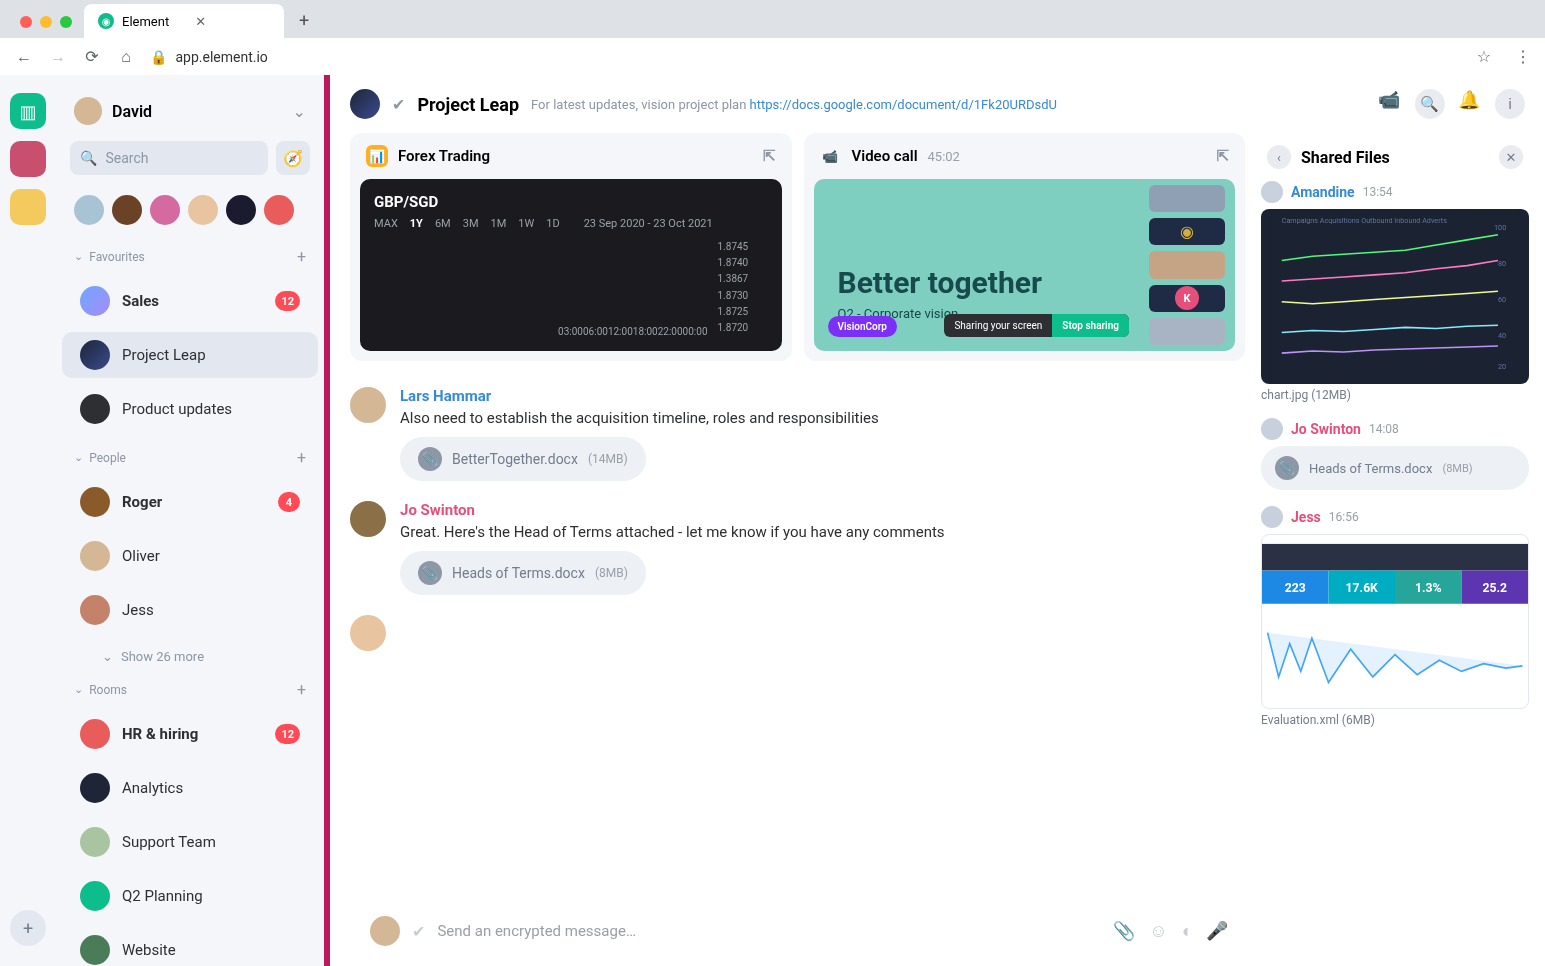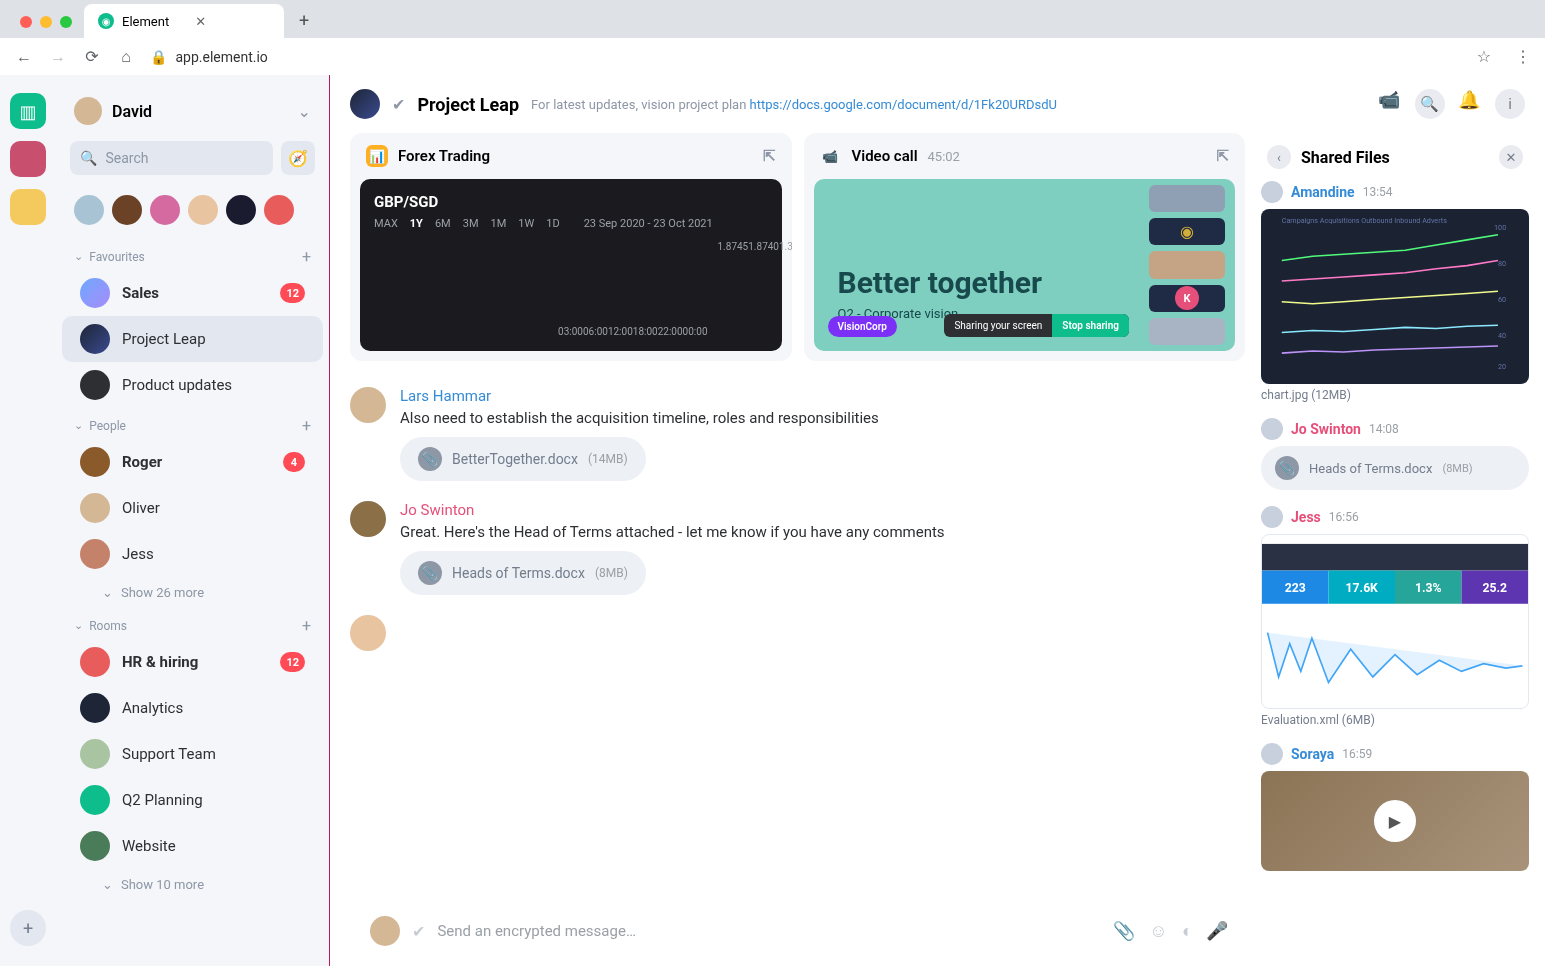--- a/index.html
+++ b/index.html
@@ -23,36 +23,36 @@
 
 .app { display: flex; height: 891px; }
 
 .space-rail { width: 56px; background: #f4f6fa; display: flex; flex-direction: column; align-items: center; padding-top: 18px; gap: 12px; }
 .space-rail .pill { width: 36px; height: 36px; border-radius: 10px; display: flex; align-items: center; justify-content: center; font-size: 18px; }
 .pill.active { background: #0dbd8b; color: #fff; }
 .pill.img { background-size: cover; background-position: center; }
 .pill.add { border-radius: 50%; background: #e3e8f0; color: #737d8c; margin-top: auto; margin-bottom: 20px; }
 
 
-.sidebar { width: 274px; background: #f4f6fa; border-right: 1px solid #be185d; padding: 12px 0 0 0; display: flex; flex-direction: column; }
+.sidebar { width: 274px; background: #f4f6fa; border-right: 6px solid #be185d; padding: 12px 0 0 0; display: flex; flex-direction: column; }
 .profile-row { display: flex; align-items: center; padding: 10px 18px; gap: 10px; }
 .profile-row .avatar { width: 28px; height: 28px; border-radius: 50%; background: #c8d0de; }
 .profile-row .name { font-weight: 600; font-size: 16px; flex: 1; }
 .profile-row .chev { color: #8d97a5; }
 .search-row { display: flex; gap: 8px; padding: 6px 14px; }
 .search-box { flex: 1; background: #e3e8f0; border-radius: 8px; display: flex; align-items: center; gap: 8px; padding: 0 10px; height: 34px; color: #8d97a5; font-size: 14px; }
 .compass { width: 34px; height: 34px; background: #e3e8f0; border-radius: 8px; display: flex; align-items: center; justify-content: center; color: #737d8c; }
 .avatar-strip { display: flex; gap: 8px; padding: 14px 18px; }
 .avatar-strip .av { width: 30px; height: 30px; border-radius: 50%; background: #c8d0de; }
 
 .section-head { display: flex; align-items: center; padding: 8px 18px 4px; font-size: 12px; color: #8d97a5; }
 .section-head .chev { margin-right: 6px; font-size: 11px; }
 .section-head .plus { margin-left: auto; color: #8d97a5; font-size: 16px; }
 
-.room { display: flex; align-items: center; gap: 12px; padding: 8px 18px; border-radius: 10px; margin: 0 6px; cursor: pointer; }
+.room { display: flex; align-items: center; gap: 12px; padding: 8px 18px; border-radius: 10px; margin: 8px 6px; cursor: pointer; }
 .room .ricon { width: 30px; height: 30px; border-radius: 50%; background: #cfd6e4; }
 .room .rname { font-size: 15px; color: #2e2f32; flex: 1; }
 .room.active { background: #e3e8f0; }
 .room.bold .rname { font-weight: 700; }
 .badge { min-width: 22px; height: 20px; border-radius: 10px; background: #ff4b55; color: #fff; font-size: 11px; font-weight: 700; display: flex; align-items: center; justify-content: center; padding: 0 6px; }
 .show-more { padding: 8px 18px 8px 46px; font-size: 13px; color: #8d97a5; display: flex; align-items: center; gap: 8px; }
 
 
 .main { flex: 1; display: flex; flex-direction: column; }
 .room-header { display: flex; align-items: center; padding: 14px 20px; gap: 12px; }
@@ -71,21 +71,21 @@
 .widget { flex: 1; background: #f4f6fa; border-radius: 12px; overflow: hidden; display: flex; flex-direction: column; }
 .widget-head { display: flex; align-items: center; gap: 10px; padding: 12px 16px; font-weight: 600; font-size: 15px; }
 .widget-head .whicon { width: 22px; height: 22px; border-radius: 6px; display: flex; align-items: center; justify-content: center; font-size: 13px; }
 .widget-head .pop { margin-left: auto; color: #8d97a5; }
 .forex-body { margin: 0 10px 10px; background: #1b1b1f; border-radius: 10px; flex: 1; color: #fff; padding: 14px 14px 8px; position: relative; height: 305px; }
 .forex-title { font-weight: 700; font-size: 15px; margin-bottom: 6px; }
 .forex-ranges { display: flex; gap: 12px; font-size: 11px; color: #9aa0a6; margin-bottom: 6px; align-items: center; }
 .forex-ranges .sel { color: #fff; font-weight: 700; }
 .forex-ranges .dates { margin-left: 12px; }
 .forex-chart { position: absolute; left: 14px; right: 14px; top: 62px; bottom: 14px; }
-.forex-yaxis { position: absolute; right: 0; top: 0; bottom: 27px; width: 50px; display: flex; justify-content: space-between; font-size: 10px; color: #9aa0a6; text-align: left; }
+.forex-yaxis { position: absolute; right: 0; top: 0; bottom: 4px; width: 50px; display: flex; flex-direction: column; justify-content: space-between; font-size: 10px; color: #9aa0a6; text-align: left; }
 .forex-xaxis { position: absolute; bottom: 0; left: 0; right: 60px; display: flex; justify-content: flex-end; font-size: 10px; color: #9aa0a6; }
 .candles { position: absolute; left: 0; right: 60px; top: 0; bottom: 20px; display: flex; align-items: flex-end; gap: 2px; }
 .candle { flex: 1; position: relative; }
 .candle .wick { position: absolute; left: 50%; width: 1px; background: currentColor; transform: translateX(-50%); }
 .candle .body { position: absolute; left: 25%; right: 25%; background: currentColor; }
 .up { color: #26a69a; } .down { color: #ef5350; }
 
 .video-body { margin: 0 10px 10px; flex: 1; display: flex; background: #7ecfc0; border-radius: 10px; overflow: hidden; position: relative; height: 305px; }
 .video-main { flex: 1; padding: 30px 24px; display: flex; flex-direction: column; }
 .video-title { font-size: 30px; font-weight: 700; color: #17494d; margin-top: 56px; }
@@ -94,21 +94,21 @@
 .video-share { position: absolute; bottom: 14px; right: 106px; background: #2e2f32; color: #fff; border-radius: 6px; font-size: 10px; display: flex; align-items: center; overflow: hidden; }
 .video-share .vs-label { padding: 6px 10px; }
 .video-share .vs-stop { background: #0dbd8b; padding: 6px 10px; font-weight: 600; }
 .video-thumbs { width: 86px; display: flex; flex-direction: column; gap: 6px; padding: 6px 10px 6px 0; }
 .video-thumbs .vt { flex: 1; border-radius: 6px; background: #2a3145; }
 
 .timeline { flex: 1; overflow-y: auto; }
 .msg { display: flex; gap: 14px; padding: 10px 0; }
 .msg .mavatar { width: 36px; height: 36px; border-radius: 50%; background: #c8d0de; flex-shrink: 0; }
 .msg .mbody { flex: 1; }
-.msg .msender { font-weight: 400; font-size: 15px; margin-bottom: 4px; }
+.msg .msender { font-weight: 700; font-size: 15px; margin-bottom: 4px; }
 .msg .mtext { font-size: 15px; color: #2e2f32; }
 .file-attach { display: inline-flex; align-items: center; gap: 10px; background: #edf0f5; border-radius: 22px; padding: 10px 18px; margin-top: 10px; font-size: 14px; color: #737d8c; }
 .file-attach .clip { width: 24px; height: 24px; border-radius: 50%; background: #8d97a5; color: #fff; display: flex; align-items: center; justify-content: center; font-size: 13px; }
 .file-attach .fsize { color: #9aa0a6; font-size: 12px; }
 
 .composer { display: flex; align-items: center; gap: 12px; padding: 14px 16px 20px 20px; }
 .composer .cav { width: 30px; height: 30px; border-radius: 50%; background: #c8d0de; }
 .composer .cinput { flex: 1; color: #9aa0a6; font-size: 15px; }
 .composer .cicons { display: flex; gap: 14px; color: #c8ccd4; font-size: 18px; }
 
@@ -634,27 +634,17 @@
                   <rect x="120" y="24" width="60" height="30" fill="#26a69a"></rect>
                   <rect x="180" y="24" width="60" height="30" fill="#5e35b1"></rect>
                   <text x="30" y="43" fill="#fff" font-size="11" text-anchor="middle" font-weight="700">223</text>
                   <text x="90" y="43" fill="#fff" font-size="11" text-anchor="middle" font-weight="700">17.6K</text>
                   <text x="150" y="43" fill="#fff" font-size="11" text-anchor="middle" font-weight="700">1.3%</text>
                   <text x="210" y="43" fill="#fff" font-size="11" text-anchor="middle" font-weight="700">25.2</text>
                   <polyline points="5,80 15,120 25,90 35,115 45,85 60,125 80,95 100,120 120,100 140,118 160,105 180,115 200,108 220,112 235,110" stroke="#42a5f5" fill="rgba(66,165,245,0.15)" stroke-width="1.5"></polyline>
                 </svg></div>
               <div class="rp-caption">Evaluation.xml (6MB)</div>
             </div>
-            <div class="rp-item">
-              <div class="rp-sender">
-                <div class="av"></div>
-                <span class="nm" style="color:#368bd6">Soraya</span>
-                <span class="ts">16:59</span>
-              </div>
-              <div class="rp-thumb video" style="height:100px;background:linear-gradient(135deg,#8b7355,#a8937a)">
-                <div class="play-btn">▶</div>
-              </div>
-            </div>
           </div>
       </div>
     </div>
   </div>
 </div>
 
 </body></html>

